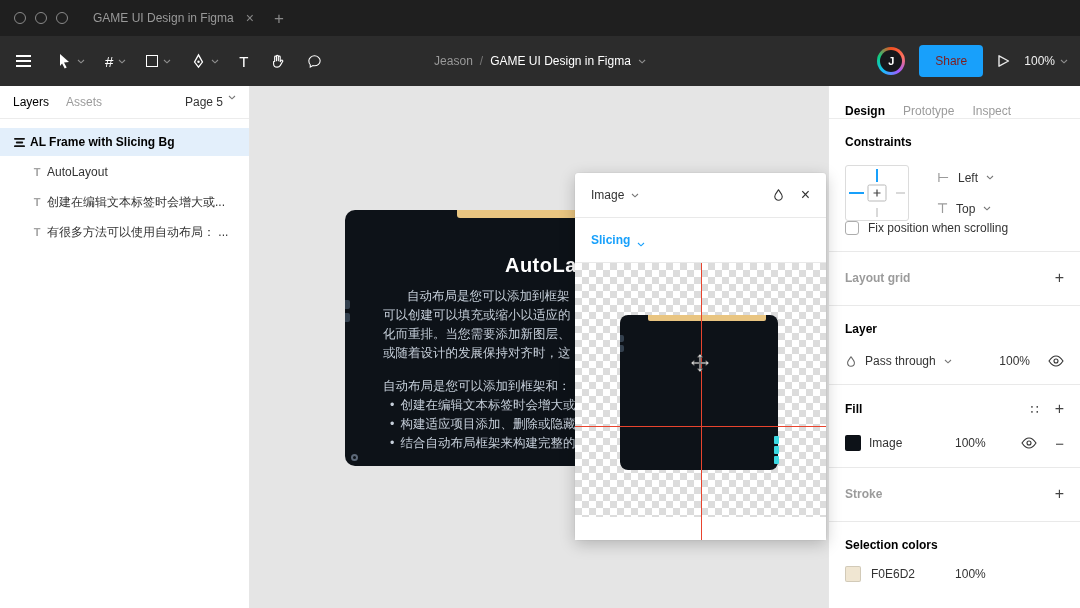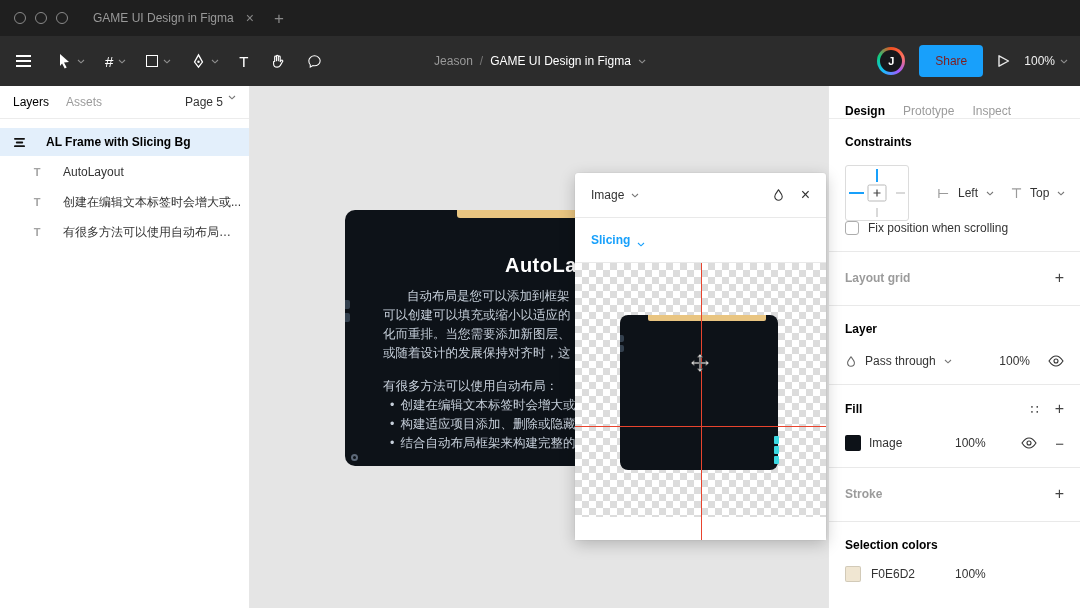--- a/index.html
+++ b/index.html
@@ -39,21 +39,21 @@
 
 .main{position:absolute;top:86px;left:0;right:0;bottom:0;display:flex}
 
 
 .left-panel{width:250px;background:#fff;border-right:1px solid #e6e6e6;flex:none}
 .lp-header{height:33px;display:flex;align-items:center;padding:4px 13px;border-bottom:1px solid #ececec}
 .lp-tab-active{color:#000;margin-right:17px}
 .lp-tab{color:#9b9b9b}
 .lp-page{margin-left:auto;display:flex;gap:5px;color:#333}
 .layers{padding-top:9px}
-.layer-row{height:28px;display:flex;align-items:center;gap:20px;padding-left:13px;margin-bottom:2px}
+.layer-row{height:28px;display:flex;align-items:center;gap:4px;padding-left:13px;margin-bottom:2px}
 .layer-row.child{padding-left:31px}
 .layer-row.child:first-of-type{margin-top:12px}
 .layer-row.selected{background:#e3effb}
 .t-icon{color:#a3a3a3;font-size:11px;font-weight:600;width:12px;text-align:center;flex:none}
 .layer-name{white-space:nowrap;overflow:hidden;text-overflow:ellipsis;color:#333;padding-right:8px}
 .layer-row.selected .layer-name{font-weight:700;color:#000}
 
 
 .canvas{flex:1;background:#e5e5e5;position:relative;overflow:hidden}
 .gcard{position:absolute;left:95px;top:124px;width:436px;height:256px;background:var(--card-bg);border-radius:10px;color:#c6cfda;overflow:hidden}
@@ -98,21 +98,21 @@
 .head-icons{display:flex;align-items:center;gap:16px;color:#444}
 .rp-plus{font-size:16px;line-height:1;color:#444}
 .styles-icon{font-size:13px;color:#444}
 .cons-body{display:flex;align-items:center;gap:28px;margin-top:16px}
 .cw{width:64px;height:56px;border:1px solid #dcdcdc;border-radius:3px;position:relative;flex:none}
 .cw-center{position:absolute;left:50%;top:50%;transform:translate(-50%,-50%);width:19px;height:17px;border:1px solid #b9b9b9;border-radius:2px;display:flex;align-items:center;justify-content:center}
 .cw-top{position:absolute;top:3px;left:50%;transform:translateX(-50%);width:2px;height:13px;background:var(--accent)}
 .cw-left{position:absolute;left:3px;top:50%;transform:translateY(-50%);height:2px;width:15px;background:var(--accent)}
 .cw-right{position:absolute;right:3px;top:50%;transform:translateY(-50%);height:2px;width:9px;background:#d9d9d9}
 .cw-bottom{position:absolute;bottom:3px;left:50%;transform:translateX(-50%);width:2px;height:9px;background:#d9d9d9}
-.cons-drops{display:flex;flex-direction:row;gap:17px}
+.cons-drops{display:flex;flex-direction:column;gap:17px}
 .drop{display:flex;align-items:center;gap:8px;color:#333}
 .fix-row{display:flex;align-items:center;gap:9px;}
 .checkbox{width:14px;height:14px;border:1px solid #adadad;border-radius:3px;flex:none}
 .prop-row{display:flex;align-items:center;gap:8px;margin-top:18px}
 .right-group{margin-left:auto;display:flex;align-items:center;gap:18px}
 .pct{color:#333}
 .swatch{width:16px;height:16px;border-radius:2px;border:1px solid rgba(0,0,0,.12);flex:none}
 .swatch.fill{background:var(--card-bg)}
 .swatch.sel{background:var(--selection-swatch)}
 .fill-name{width:78px}
@@ -253,21 +253,21 @@
         <span class="gcard-notch" style="top:90px"></span>
         <span class="gcard-notch" style="top:103px"></span>
         <span class="gcard-ring"></span>
         <div class="gcard-title">AutoLayout</div>
         <div class="gcard-par">
           <div class="ln first">自动布局是您可以添加到框架</div>
           <div class="ln">可以创建可以填充或缩小以适应的</div>
           <div class="ln">化而重排。当您需要添加新图层、</div>
           <div class="ln">或随着设计的发展保持对齐时，这</div>
         </div>
-        <div class="gcard-list-title">有很多方法可以使用自动布局：</div>
+        <div class="gcard-list-title">自动布局是您可以添加到框架和：</div>
         <div class="gcard-bullets">
           <div class="bl">
               <span>•</span>
               <span>创建在编辑文本标签时会增大或</span>
             </div>
           <div class="bl">
               <span>•</span>
               <span>构建适应项目添加、删除或隐藏</span>
             </div>
           <div class="bl">

